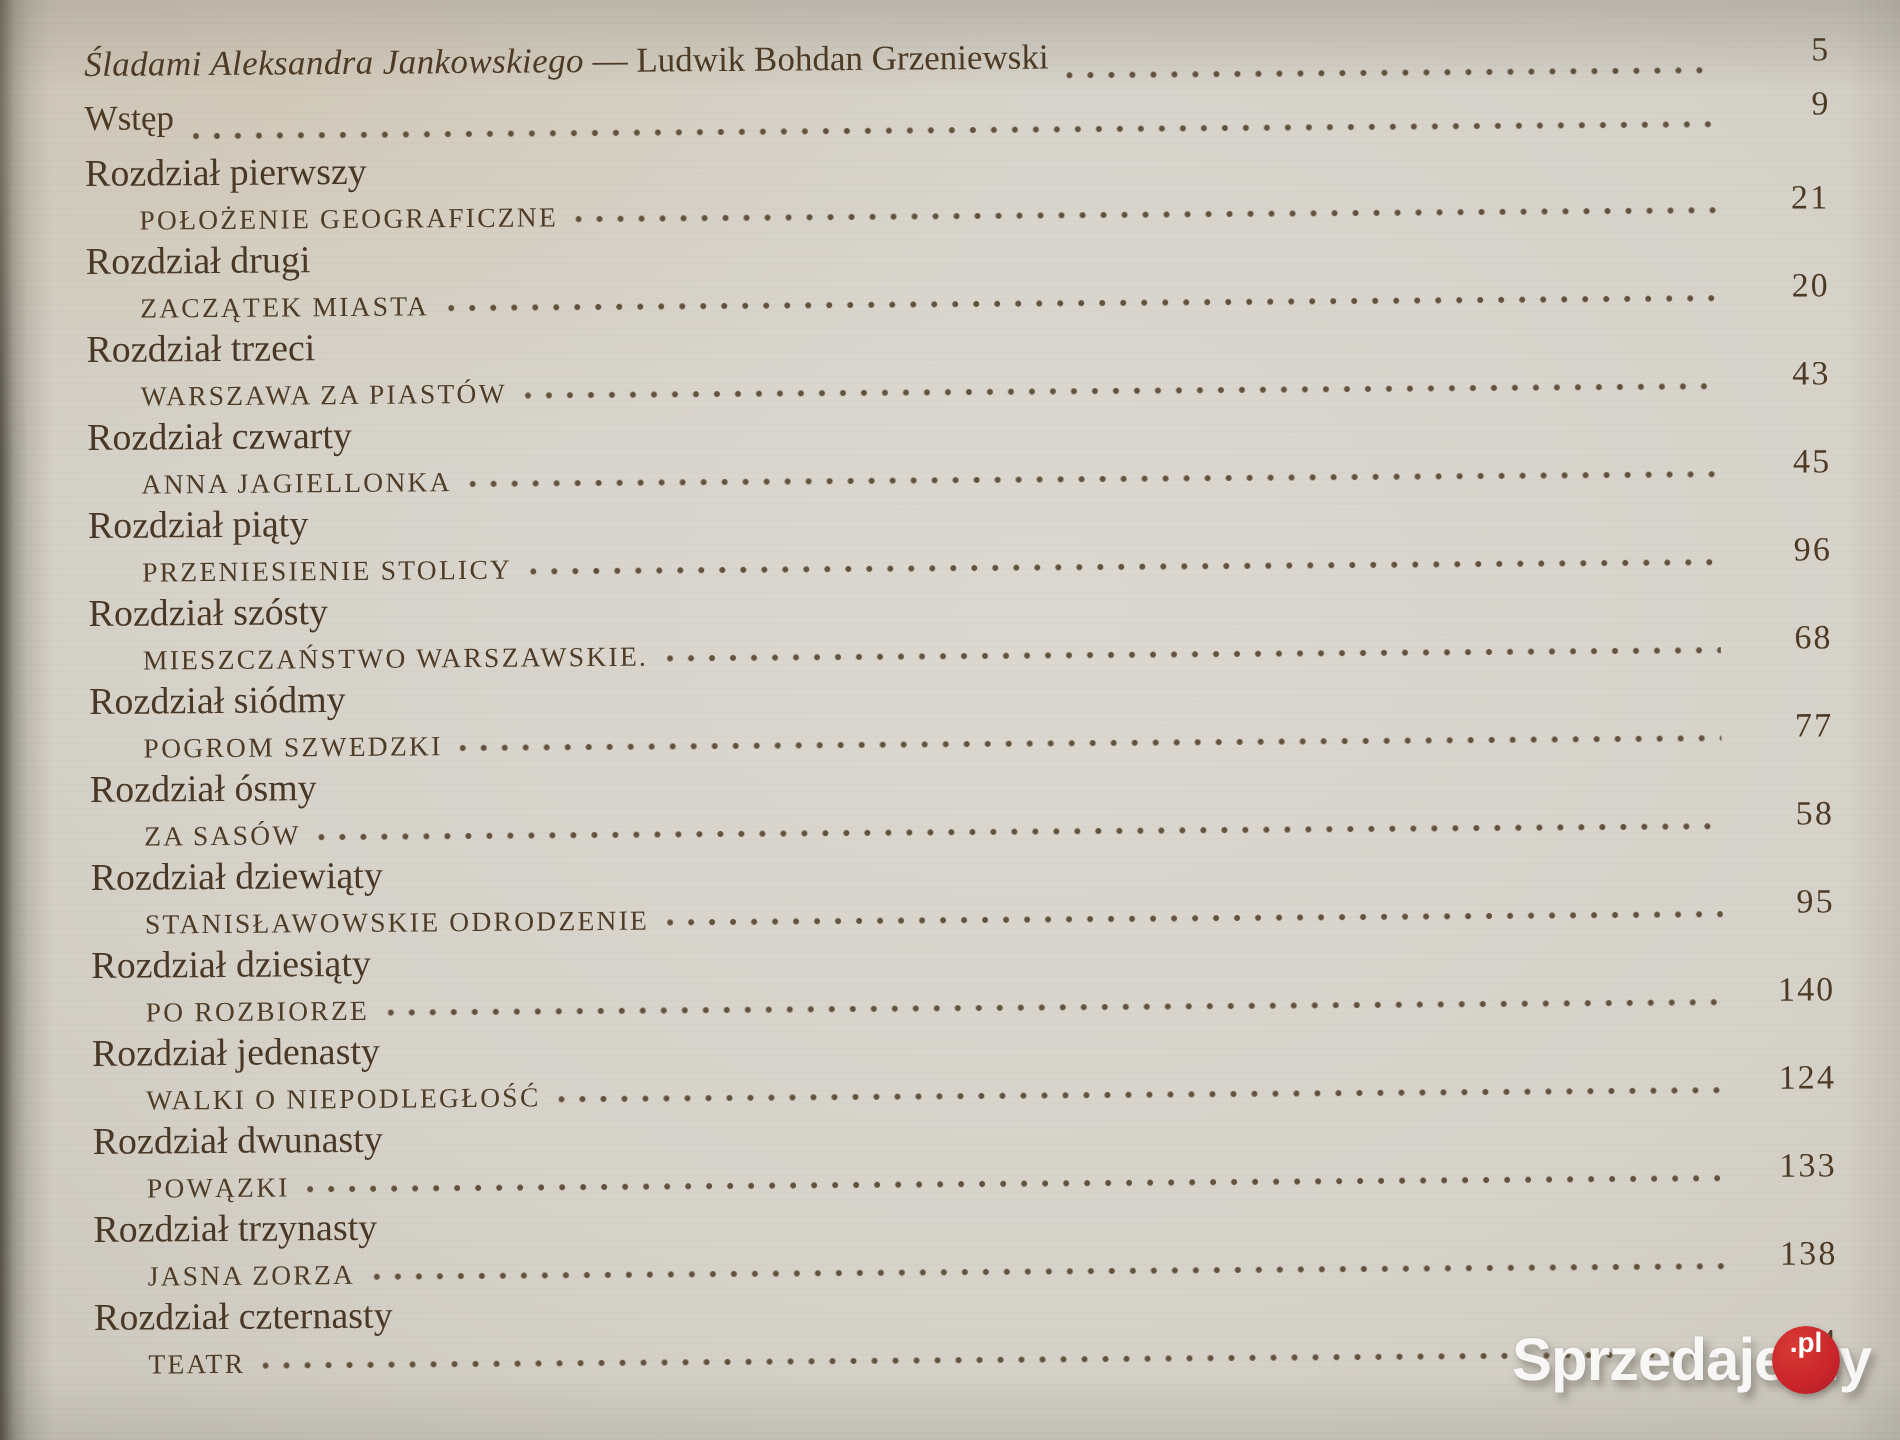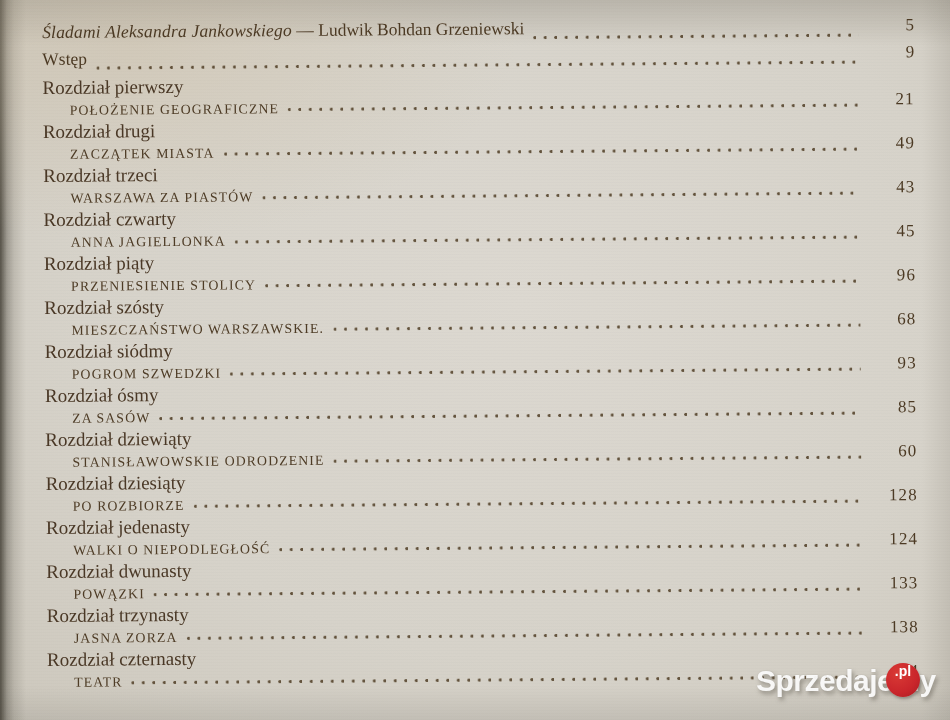--- a/index.html
+++ b/index.html
@@ -116,21 +116,21 @@
       <span class="leader"></span>
       <span class="page">21</span>
     </div>
   </div>
 
   <div class="block">
     <div class="chapter">Rozdział drugi</div>
     <div class="row sub">
       <span class="subtitle">ZACZĄTEK MIASTA</span>
       <span class="leader"></span>
-      <span class="page">49</span>
+      <span class="page">20</span>
     </div>
   </div>
 
   <div class="block">
     <div class="chapter">Rozdział trzeci</div>
     <div class="row sub">
       <span class="subtitle">WARSZAWA ZA PIASTÓW</span>
       <span class="leader"></span>
       <span class="page">43</span>
     </div>
@@ -161,48 +161,48 @@
       <span class="leader"></span>
       <span class="page">68</span>
     </div>
   </div>
 
   <div class="block">
     <div class="chapter">Rozdział siódmy</div>
     <div class="row sub">
       <span class="subtitle">POGROM SZWEDZKI</span>
       <span class="leader"></span>
-      <span class="page">93</span>
+      <span class="page">77</span>
     </div>
   </div>
 
   <div class="block">
     <div class="chapter">Rozdział ósmy</div>
     <div class="row sub">
       <span class="subtitle">ZA SASÓW</span>
       <span class="leader"></span>
-      <span class="page">85</span>
+      <span class="page">58</span>
     </div>
   </div>
 
   <div class="block">
     <div class="chapter">Rozdział dziewiąty</div>
     <div class="row sub">
       <span class="subtitle">STANISŁAWOWSKIE ODRODZENIE</span>
       <span class="leader"></span>
-      <span class="page">60</span>
+      <span class="page">95</span>
     </div>
   </div>
 
   <div class="block">
     <div class="chapter">Rozdział dziesiąty</div>
     <div class="row sub">
       <span class="subtitle">PO ROZBIORZE</span>
       <span class="leader"></span>
-      <span class="page">128</span>
+      <span class="page">140</span>
     </div>
   </div>
 
   <div class="block">
     <div class="chapter">Rozdział jedenasty</div>
     <div class="row sub">
       <span class="subtitle">WALKI O NIEPODLEGŁOŚĆ</span>
       <span class="leader"></span>
       <span class="page">124</span>
     </div>

